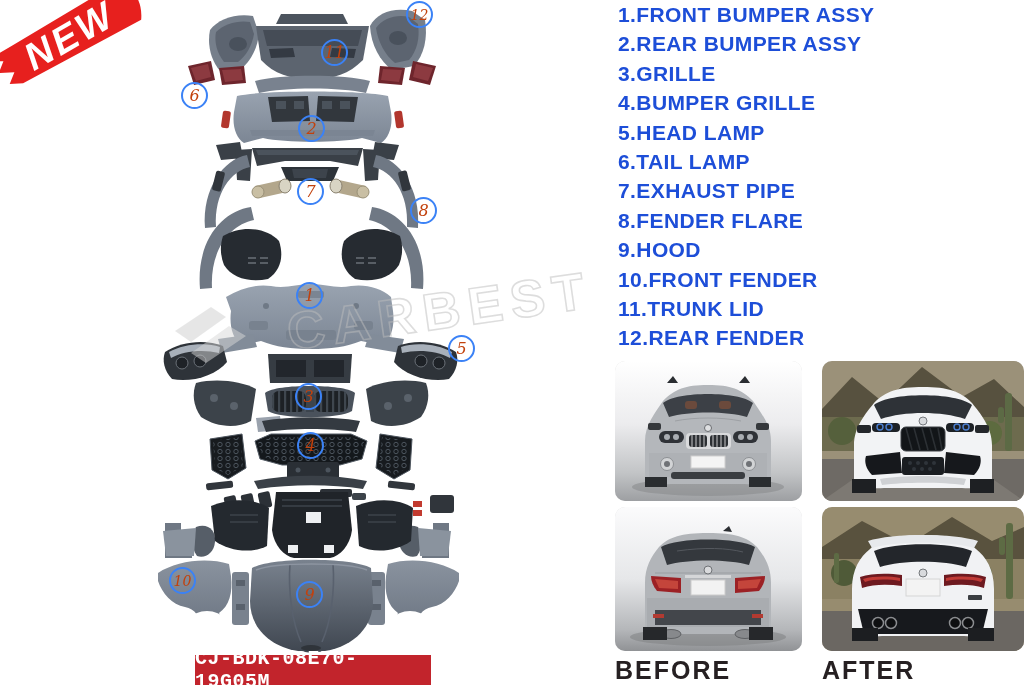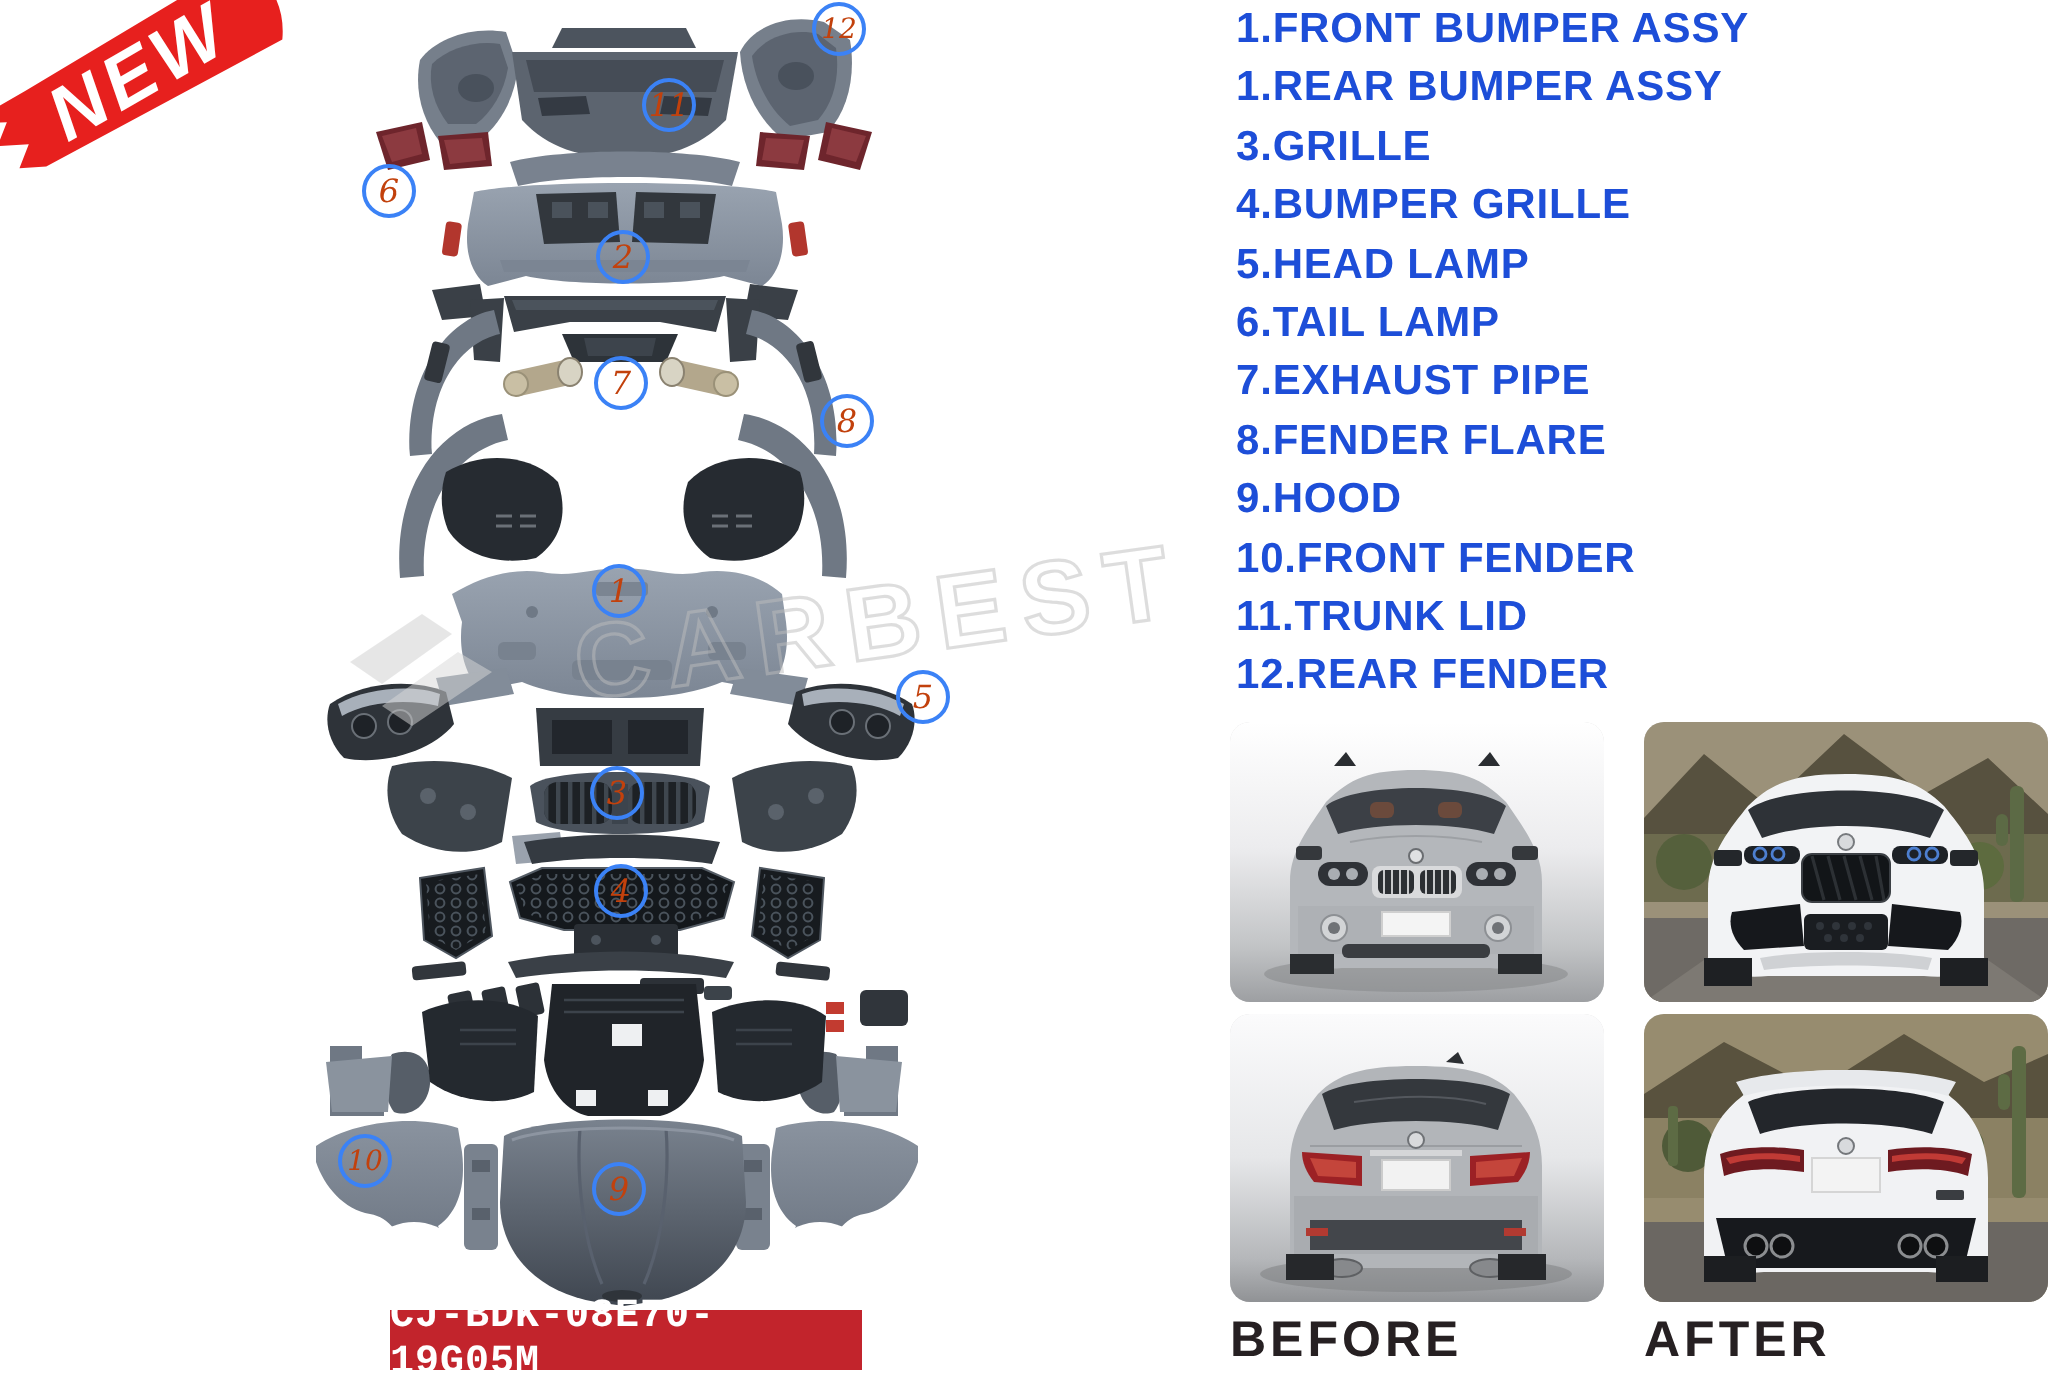--- a/index.html
+++ b/index.html
@@ -287,21 +287,21 @@
   <div class="callout" style="left:181px;top:82px;">6</div>
   <div class="callout" style="left:297px;top:178px;">7</div>
   <div class="callout" style="left:410px;top:197px;">8</div>
   <div class="callout" style="left:296px;top:581px;">9</div>
   <div class="callout" style="left:129px;top:567px;font-size:14px;margin-left:40px;">10</div>
   <div class="callout" style="left:285px;top:39px;margin-left:36px;">11</div>
   <div class="callout" style="left:406px;top:1px;font-size:14px;">12</div>
 
   <ul class="parts-list">
     <li>1.FRONT BUMPER ASSY</li>
-    <li>1.REAR BUMPER ASSY</li>
+    <li>2.REAR BUMPER ASSY</li>
     <li>3.GRILLE</li>
     <li>4.BUMPER GRILLE</li>
     <li>5.HEAD LAMP</li>
     <li>6.TAIL LAMP</li>
     <li>7.EXHAUST PIPE</li>
     <li>8.FENDER FLARE</li>
     <li>9.HOOD</li>
     <li>10.FRONT FENDER</li>
     <li>11.TRUNK LID</li>
     <li>12.REAR FENDER</li>

